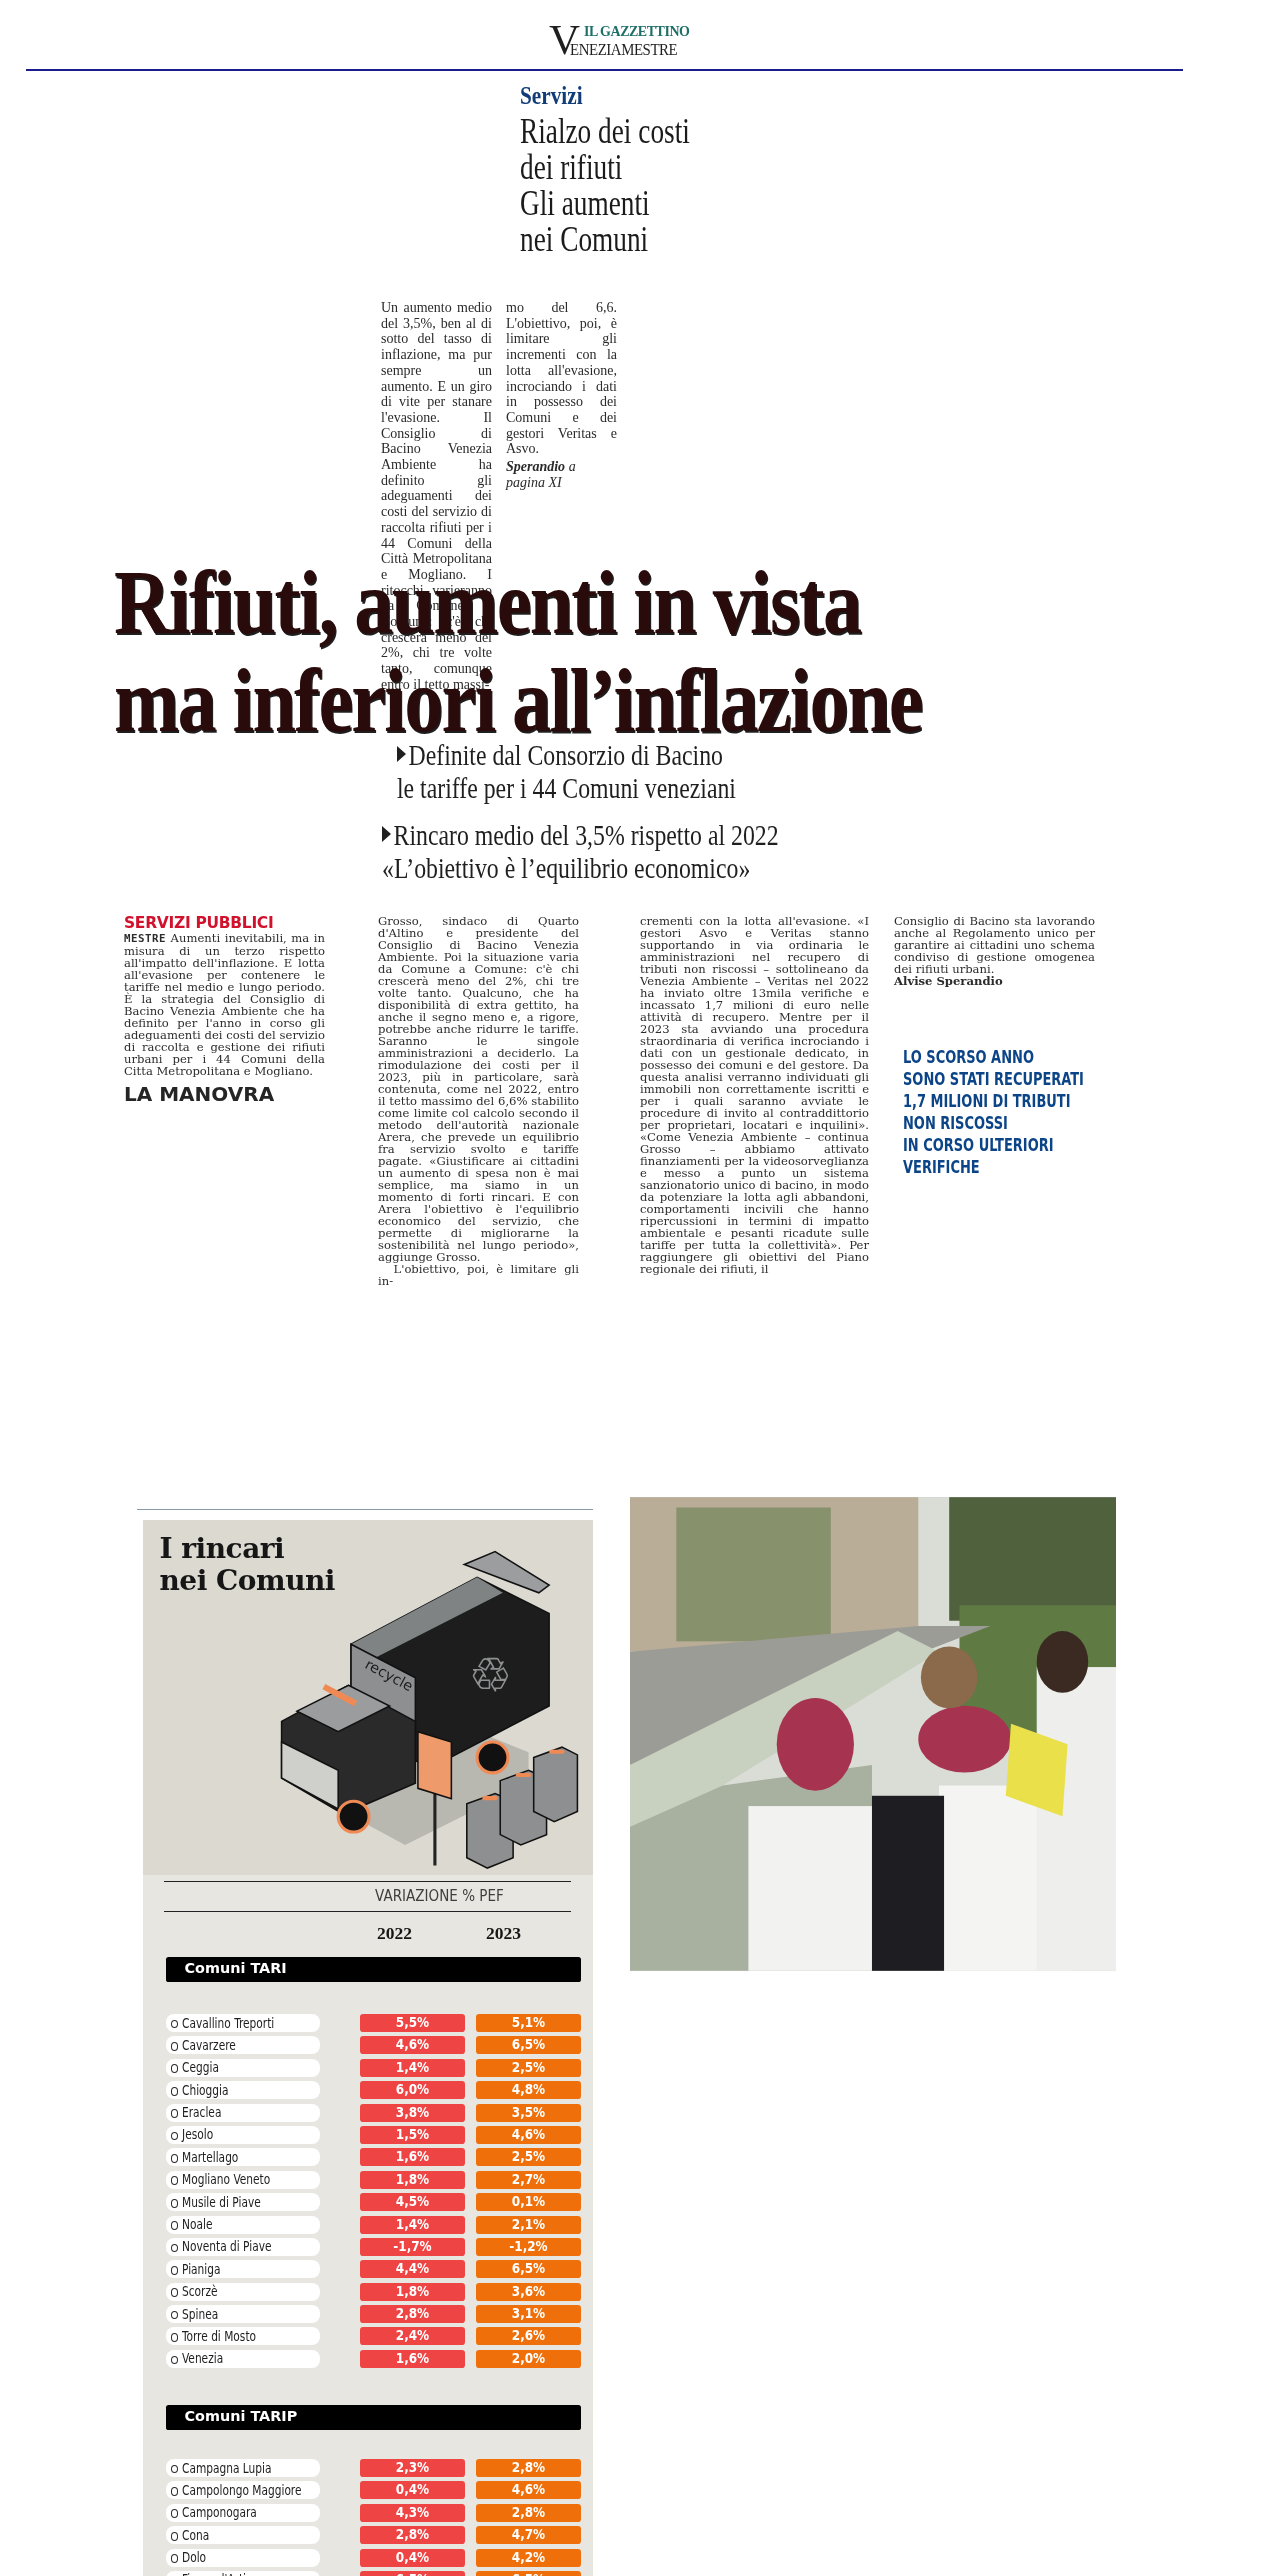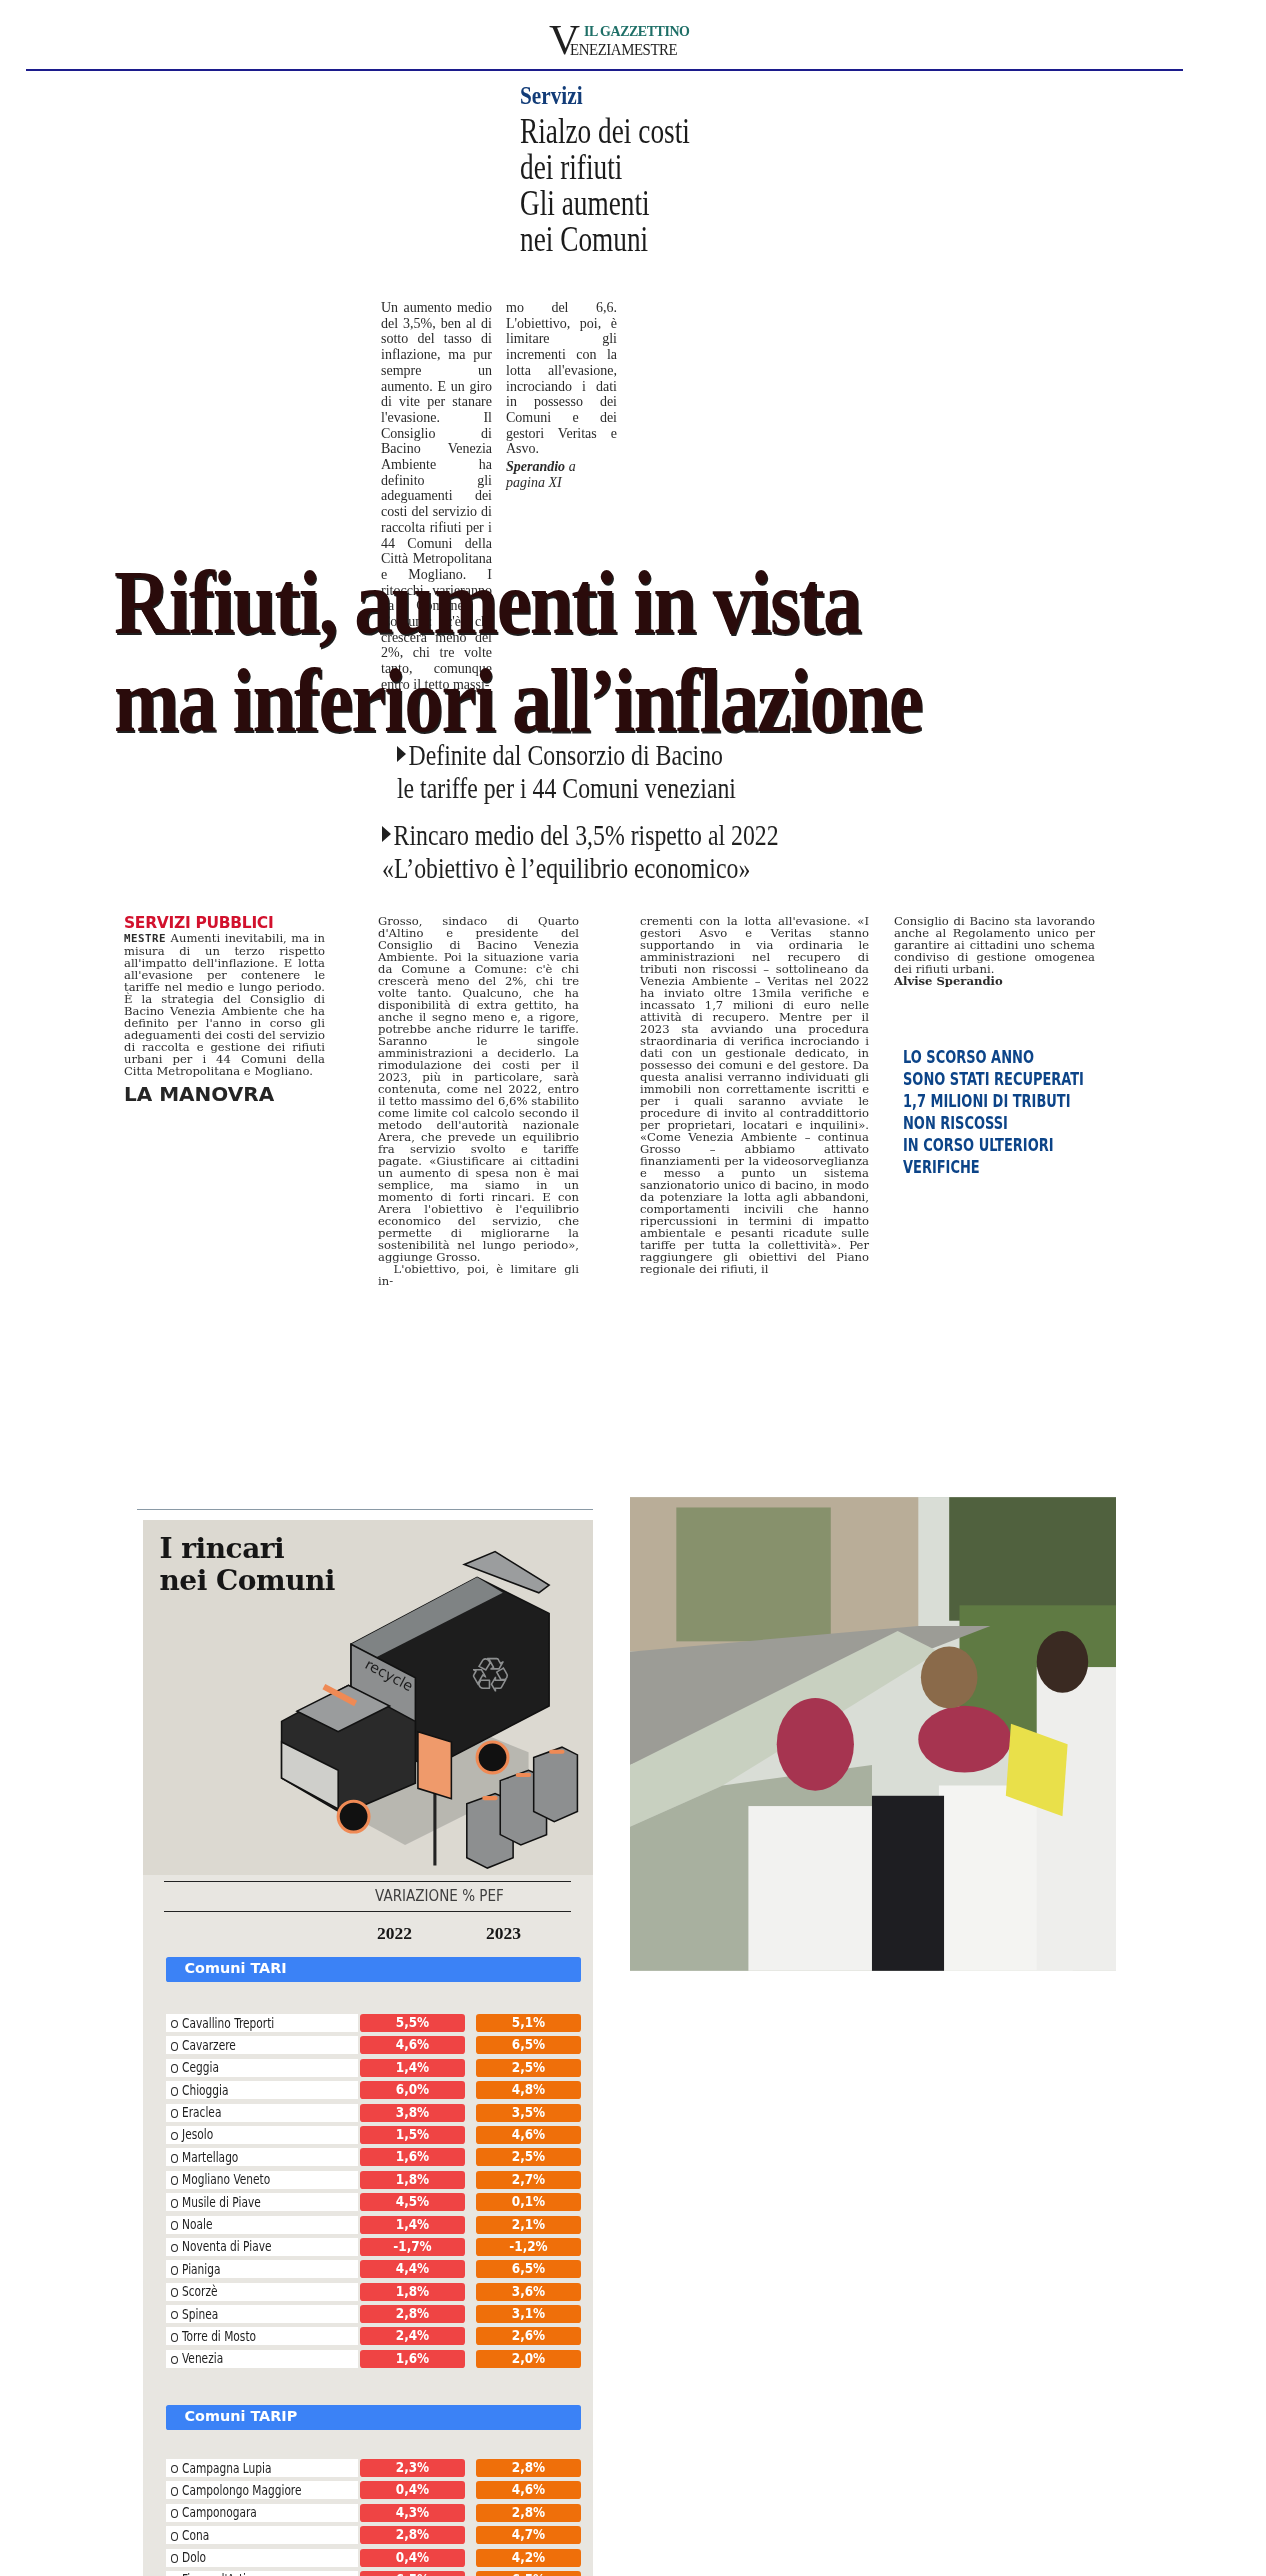--- a/index.html
+++ b/index.html
@@ -53,25 +53,25 @@
   #info { left: 143px; top: 1520px; width: 450px; height: 1365px; background: #e8e6e1; }
   #info-top { position: absolute; left: 0; top: 0; width: 450px; height: 355px; background: #dcd9d1; }
   #info-title { position: absolute; left: 16.5px; top: 13px; font-family: "DejaVu Serif", serif; font-weight: bold; font-size: 28px; line-height: 32px; color: #161616; letter-spacing: -0.5px; }
   #truck-art { position: absolute; left: 118px; top: 15.5px; width: 319px; height: 340px; }
   #info-rule1 { position: absolute; left: 20.6px; top: 361px; width: 407px; height: 1px; background: #222; }
   #info-rule2 { position: absolute; left: 20.6px; top: 391px; width: 407px; height: 1px; background: #222; }
   #info-subtitle { position: absolute; left: 232px; top: 366px; font-family: "DejaVu Sans", sans-serif; font-size: 16.5px; color: #3e3e3e; transform: scaleX(0.82); transform-origin: left top; white-space: nowrap; }
   .year-head { position: absolute; top: 403px; font-family: Liberation Serif, serif; font-weight: bold; font-size: 17.5px; color: #161616; }
   #year-2022 { left: 234px; }
   #year-2023 { left: 343px; }
-  .group-bar { position: absolute; left: 23px; width: 415px; height: 25px; background: #3b82f6; border-radius: 2.6px; }
+  .group-bar { position: absolute; left: 23px; width: 415px; height: 25px; background: #000000; border-radius: 2.6px; }
   .group-label { position: absolute; left: 18.5px; top: 3.1px; font-family: "DejaVu Sans", sans-serif; font-weight: bold; font-size: 14.4px; color: #ffffff; }
   .rows { position: absolute; left: 23px; width: 415px; }
   .row { position: relative; height: 22.4px; }
-  .row .name-cell { position: absolute; left: 0; top: 0; width: 192px; height: 18px; background: #ffffff; }
+  .row .name-cell { position: absolute; left: 0; top: 0; width: 154px; height: 18px; background: #ffffff; border-radius: 8px; }
   .row .bullet { position: absolute; left: 4.6px; top: 5.7px; width: 5.7px; height: 6.7px; border: 1px solid #2a2a2a; border-radius: 50%; }
   .row .name { position: absolute; left: 15.5px; top: 0.5px; font-family: "DejaVu Sans Condensed", "DejaVu Sans", sans-serif; font-size: 14.4px; line-height: 17.5px; color: #1e1e1e; transform: scaleX(0.82); transform-origin: left top; white-space: nowrap; }
   .row .pill { position: absolute; top: 0; height: 18px; border-radius: 3.1px; color: #ffffff; font-family: "DejaVu Sans Condensed", "DejaVu Sans", sans-serif; font-weight: bold; font-size: 13.4px; line-height: 18px; text-align: center; }
   .row .pill-2022 { left: 194px; width: 105px; background: #ef4444; }
   .row .pill-2023 { left: 310px; width: 105px; background: #ef6f0a; }
 
   
   #photo { left: 630px; top: 1497px; width: 486px; height: 474px; overflow: hidden; background: #c8cec4; }
 </style>
 </head>

